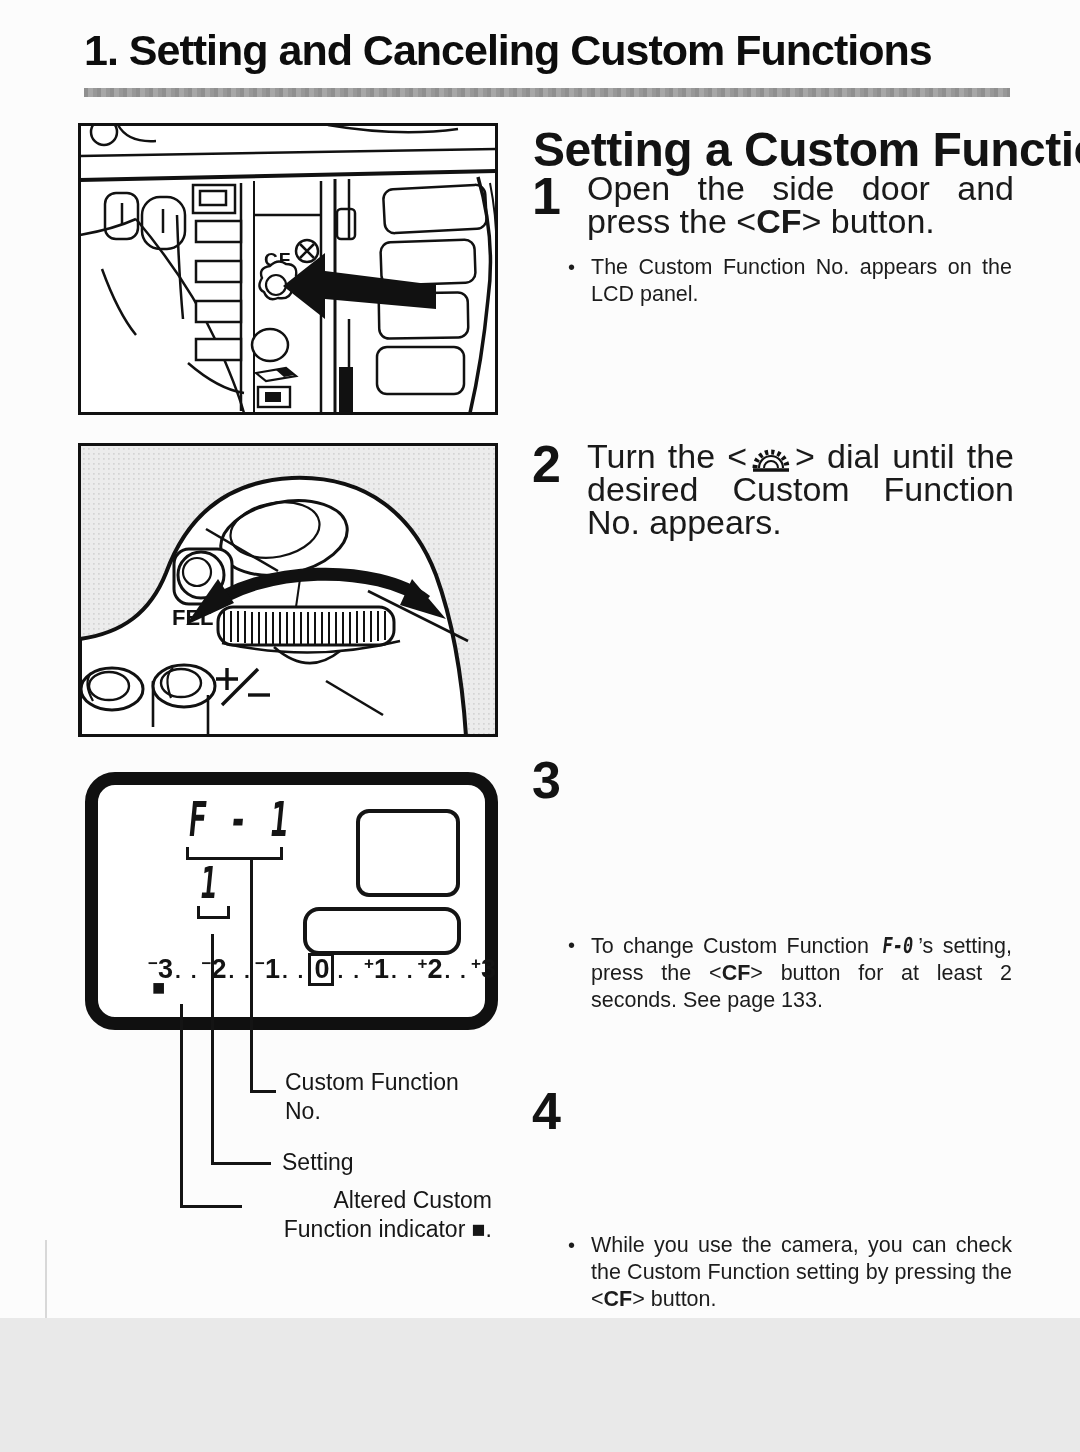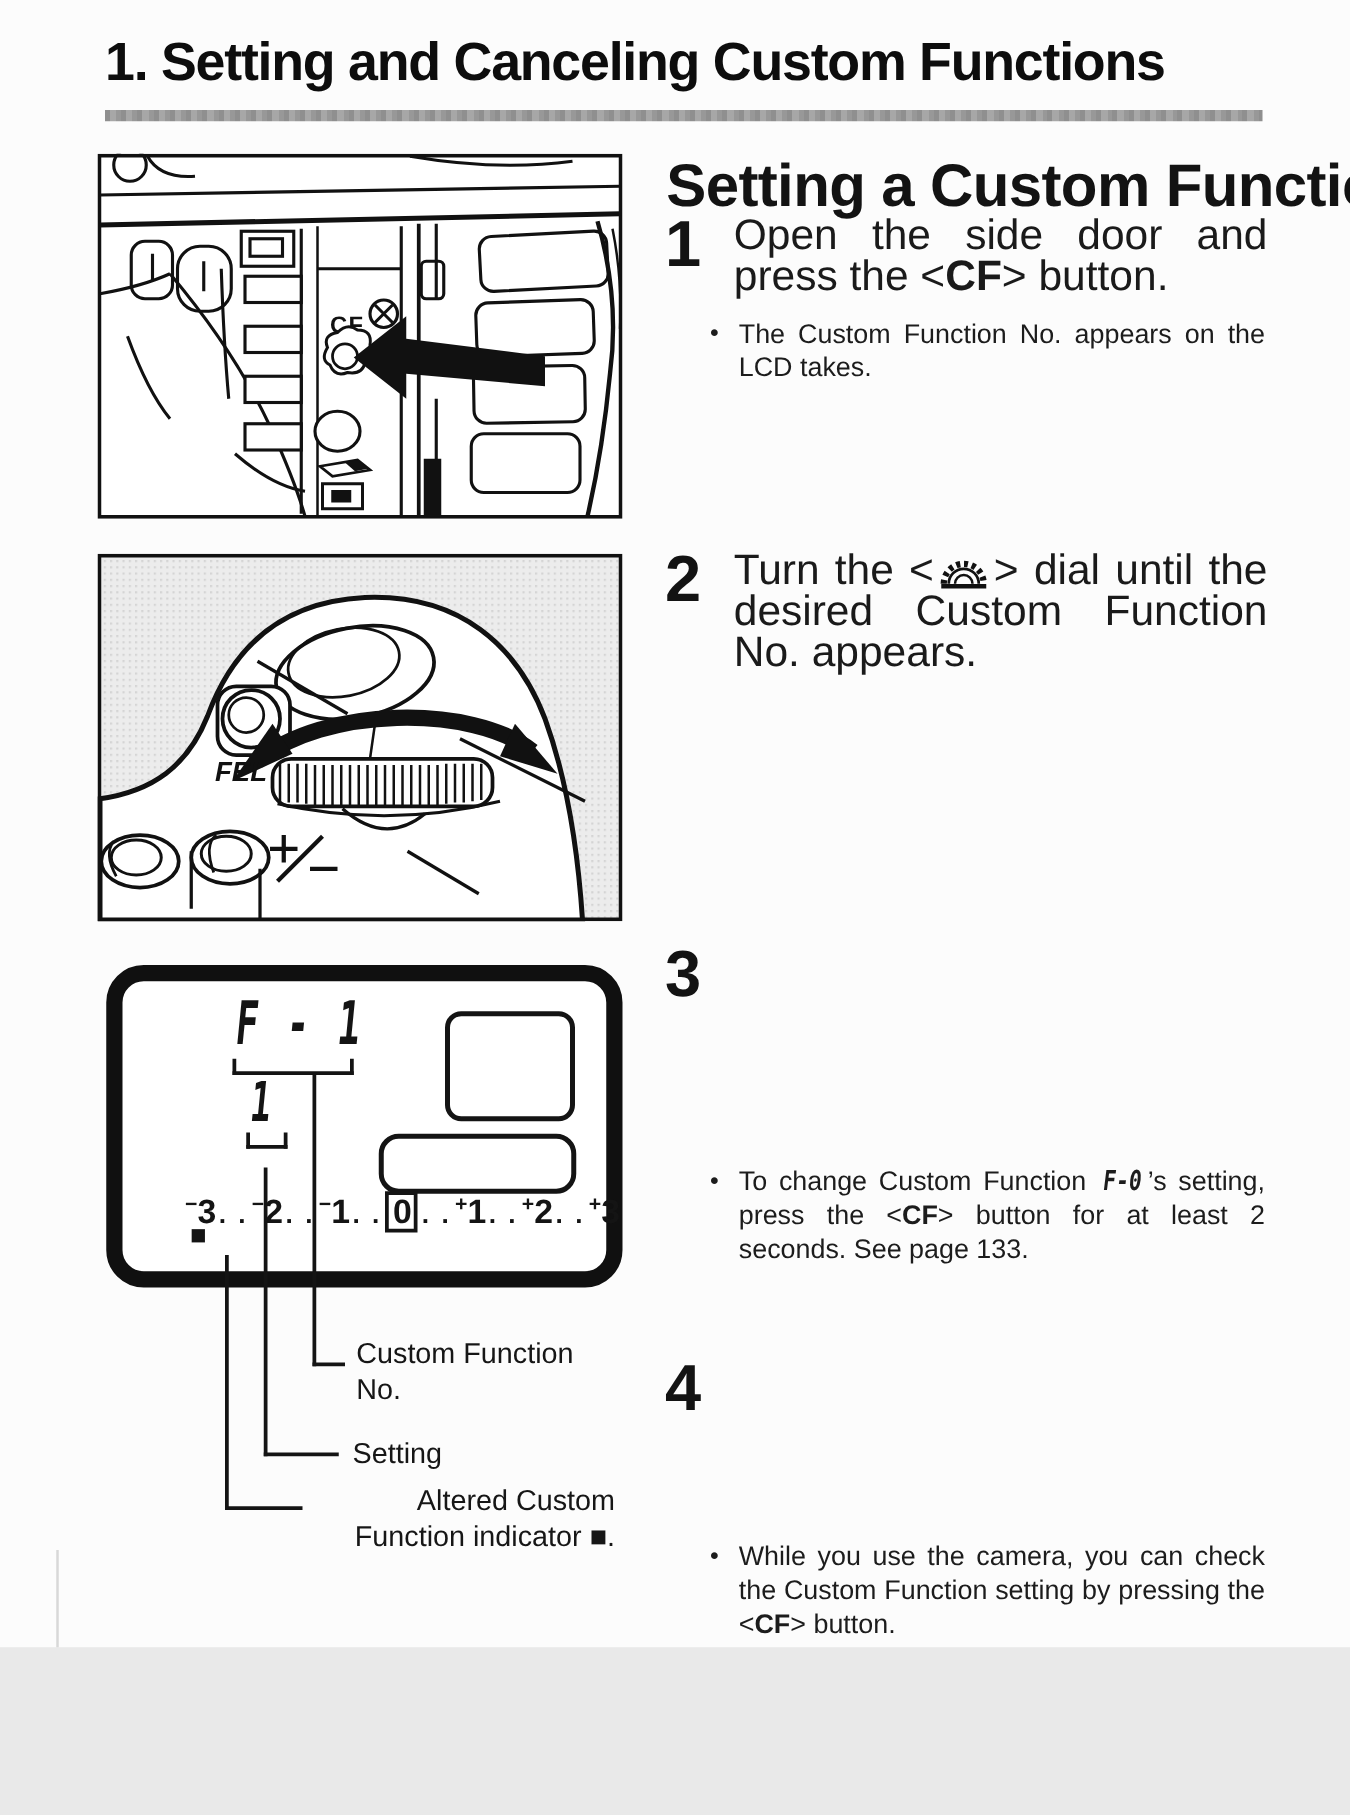--- a/index.html
+++ b/index.html
@@ -6,21 +6,21 @@
   #page{position:relative;width:1080px;height:1318px;background:#fcfcfc;overflow:hidden;
         font-family:"Liberation Sans",sans-serif;color:#131313;}
   
   .title{position:absolute;left:84px;top:26px;width:940px;font-size:43px;font-weight:700;
          letter-spacing:-1px;color:#0d0d0d;white-space:nowrap;}
   .title-rule{position:absolute;left:84px;top:88px;width:926px;height:9px;
       background:repeating-linear-gradient(90deg,#8f8f8f 0 4px,#a7a7a7 4px 9px,#989898 9px 13px);}
   
   .fig{position:absolute;left:78px;width:420px;}
   #fig1{top:123px;height:292px;}
-  #fig2{top:443px;height:294px;font-style:italic;}
+  #fig2{top:443px;height:294px;}
   .fig svg{display:block;}
   
   #lcd{position:absolute;left:85px;top:772px;width:413px;height:258px;box-sizing:border-box;
        border:13px solid #101010;border-radius:30px;background:#fff;}
   .lcd-inner{position:relative;width:100%;height:100%;}
   .seg{font-family:"DejaVu Sans Mono",monospace;font-weight:700;color:#141414;
        transform-origin:left bottom;}
   #lcd-fno{position:absolute;left:88px;top:6px;font-size:48px;
            transform:scaleX(.62) skewX(-9deg);letter-spacing:4px;white-space:nowrap;}
   #lcd-set{position:absolute;left:100px;top:72px;font-size:44px;
@@ -231,21 +231,21 @@
   <div class="callout" style="left:252px;top:1186px;width:240px;text-align:right;">Altered Custom Function indicator ■.</div>
 
   <div class="heading">Setting a Custom Function</div>
 
   <div class="step" style="top:172px;">
     <div class="stepnum">1</div>
     <div class="stepbody"><span>Open the side door and press the &lt;</span><span class="cf">CF</span><span>&gt; button.</span></div>
   </div>
   <div class="bullet" style="top:254px;">
     <span class="dot">•</span>
-    <p>The Custom Function No. appears on the LCD takes.</p>
+    <p>The Custom Function No. appears on the LCD panel.</p>
   </div>
 
   <div class="step" style="top:440px;">
     <div class="stepnum">2</div>
     <div class="stepbody"><span>Turn the &lt;</span><svg class="dialic" viewBox="0 0 40 27">
           <path d="M4,22 A16,16 0 0 1 36,22" stroke="#111" stroke-width="5" stroke-dasharray="3.2 3.1" fill="none"></path>
           <path d="M8,22 A12,12 0 0 1 32,22" stroke="#111" stroke-width="2.2" fill="none"></path>
           <path d="M13,22 A7,7 0 0 1 27,22" stroke="#111" stroke-width="2" fill="none"></path>
           <path d="M2,24 H38" stroke="#111" stroke-width="3.6"></path>
         </svg><span>&gt; dial until the desired Custom Function No. appears.</span></div>

